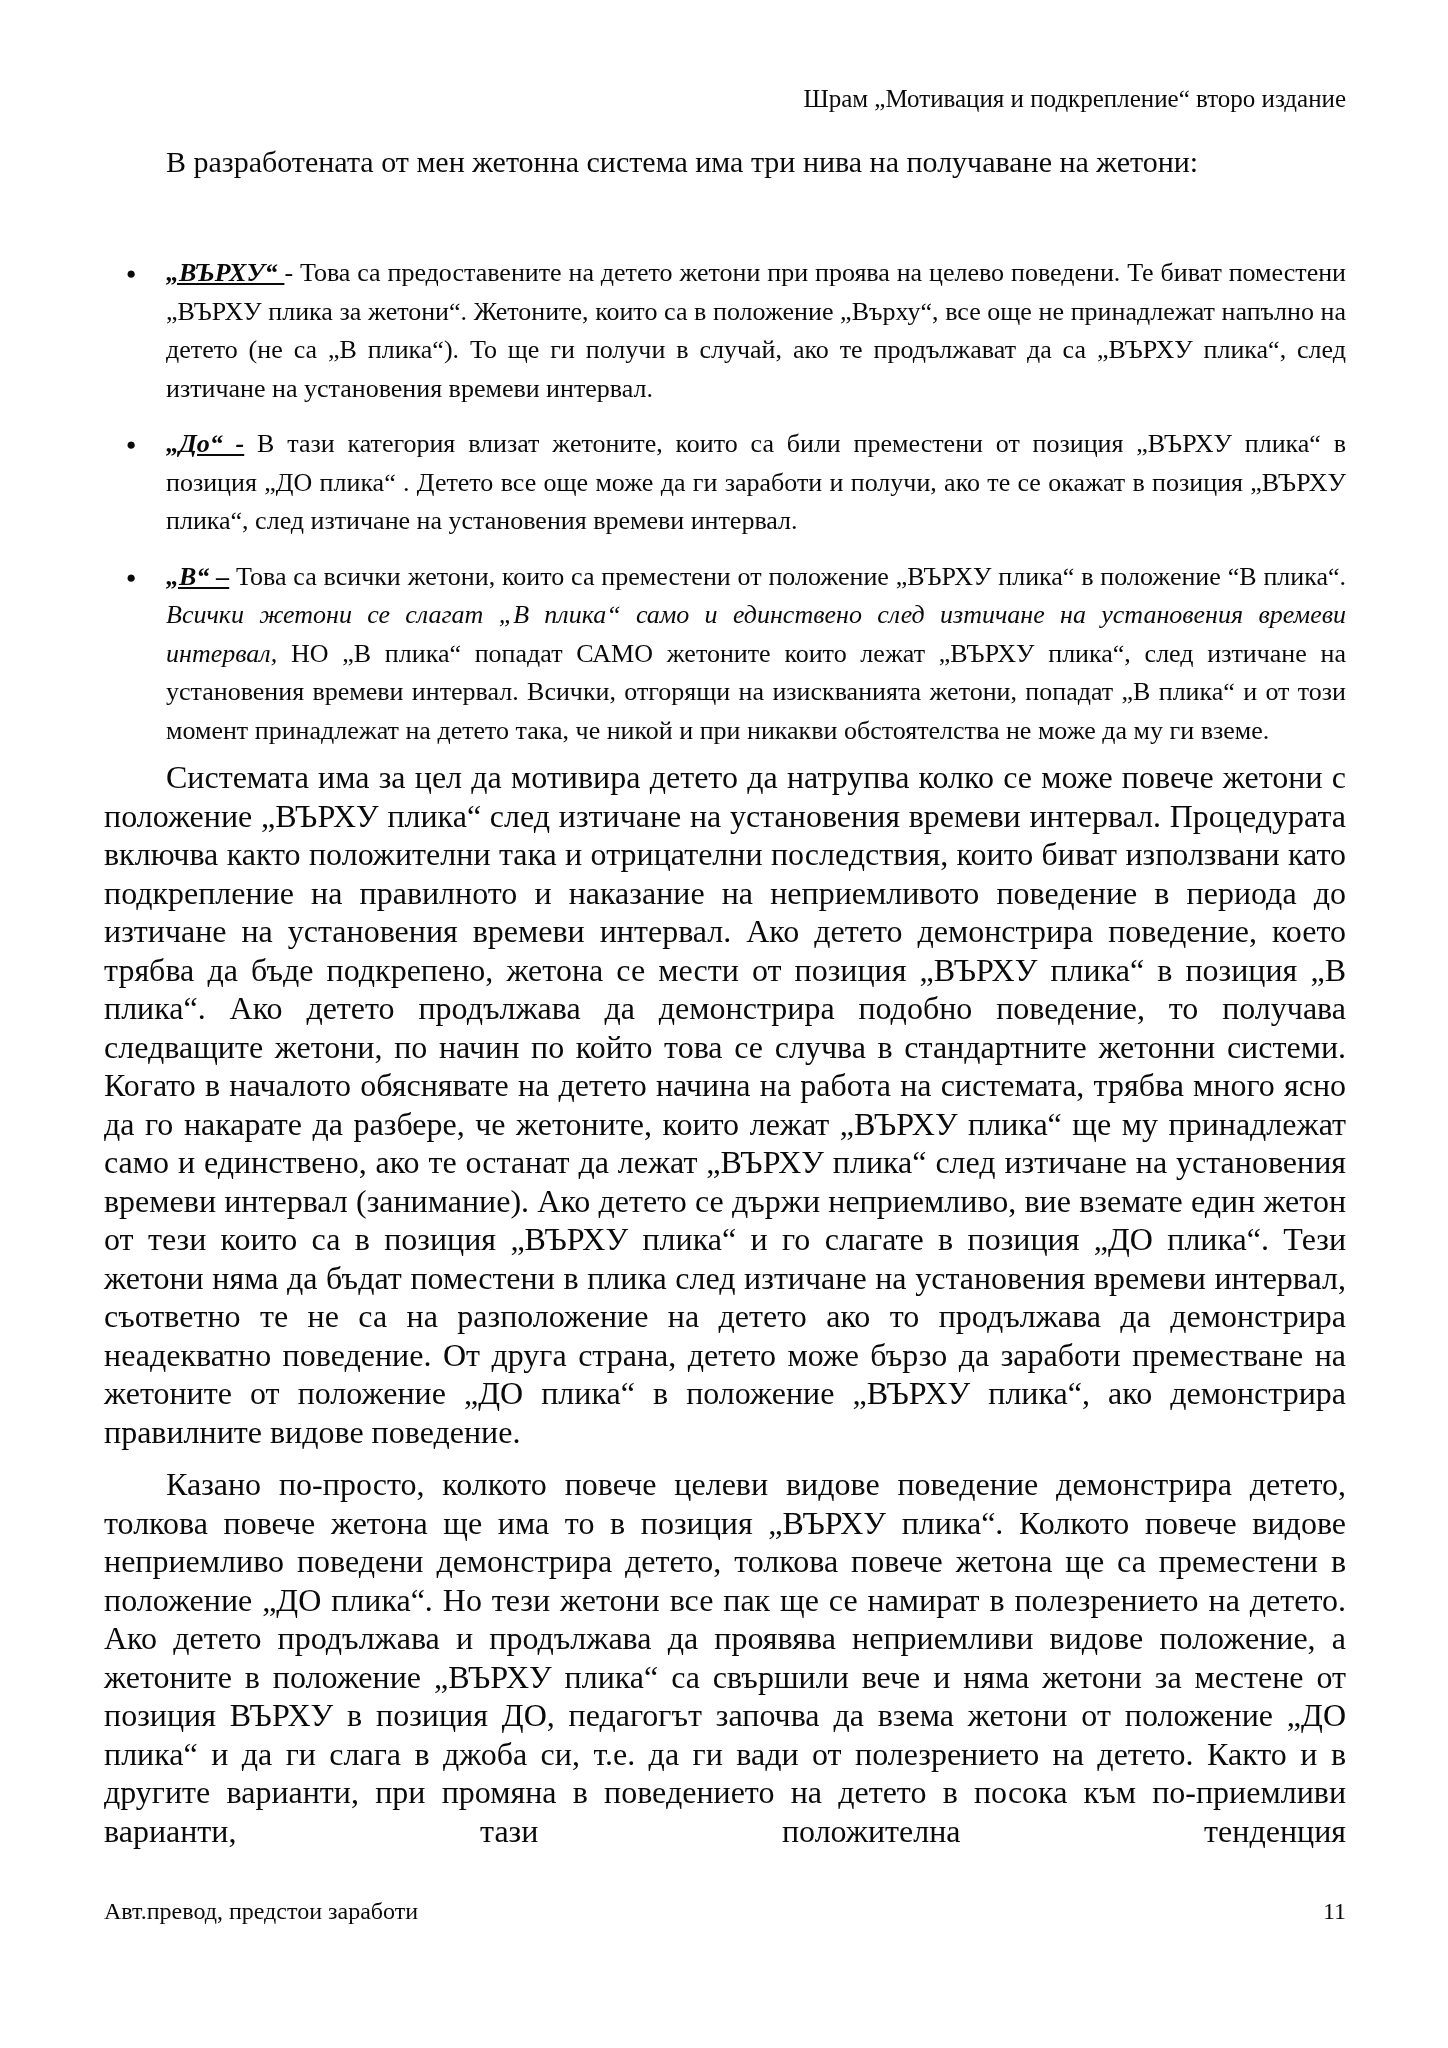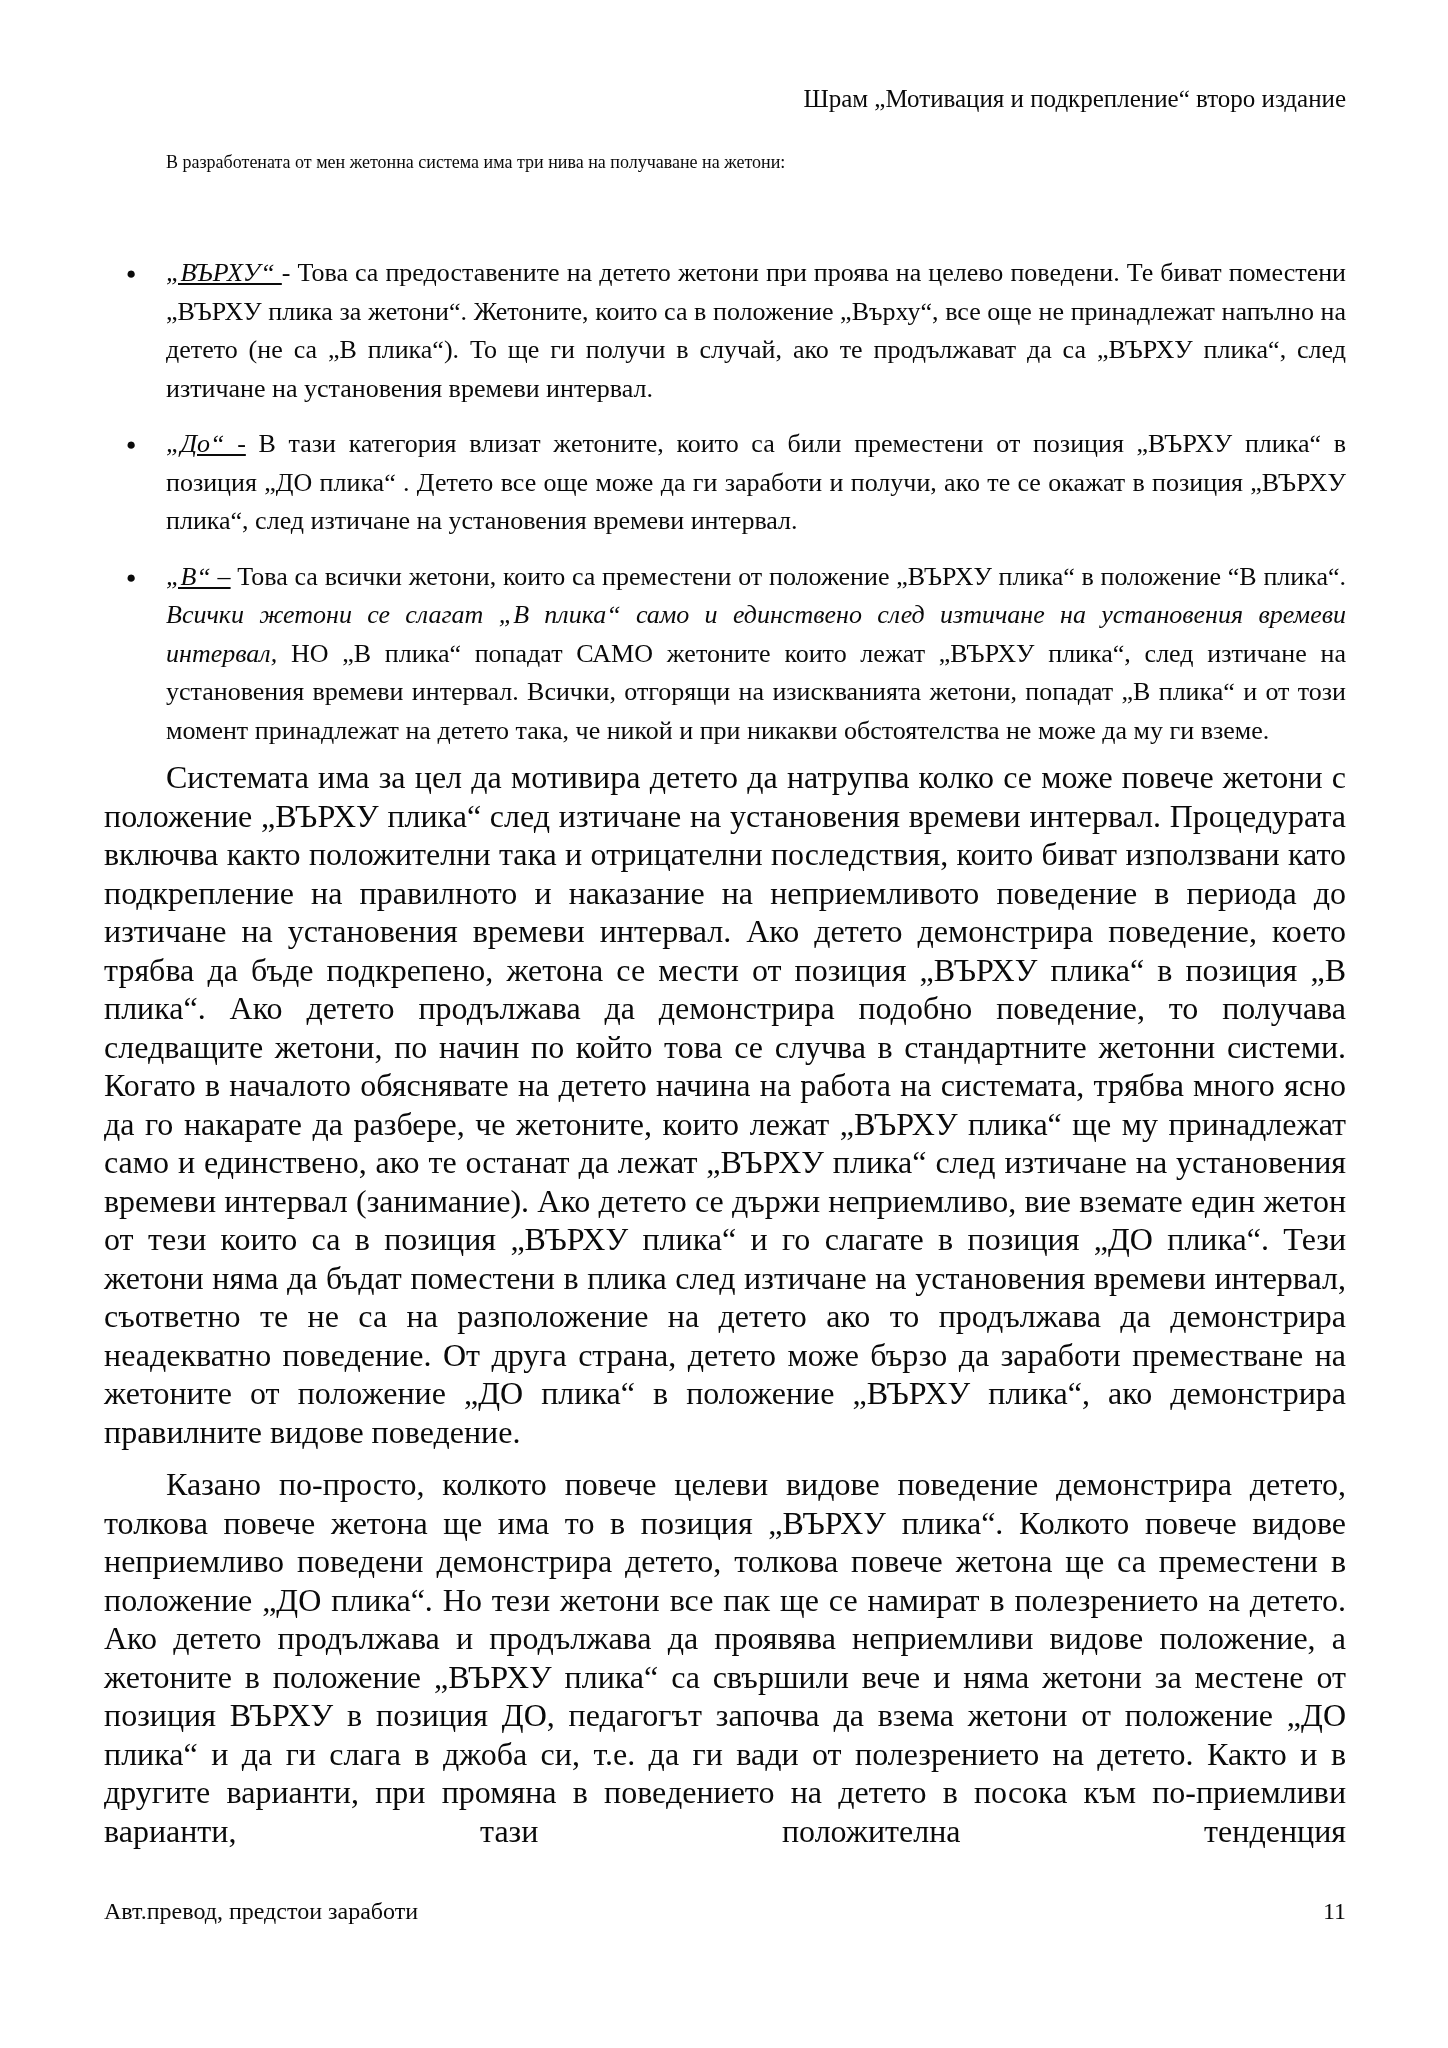--- a/index.html
+++ b/index.html
@@ -13,21 +13,21 @@
     padding:84px 102px 0 104px;
     overflow:hidden;
   }
   .header-line {
     text-align:right;
     font-size:25px;
     line-height:30px;
   }
   .intro {
     margin-top:28px;
-    font-size:18px;
+    font-size:30px;
     line-height:40px;
     text-indent:62px;
   }
   ul.bullets {
     list-style:none;
     margin-top:72px;
   }
   ul.bullets li {
     position:relative;
     margin-left:62px;
@@ -36,21 +36,21 @@
     text-align:justify;
   }
   ul.bullets li + li { margin-top:17px; }
   .marker {
     position:absolute;
     left:-40px; top:1px;
     font-size:17px;
     line-height:38.5px;
   }
   .lead {
-    font-weight:normal;
+    font-weight:bold;
     font-style:italic;
     text-decoration:underline;
     margin-top:13px;
   }
   .it { font-style:italic; }
   .para {
     font-size:32px;
     line-height:38.5px;
     text-align:justify;
     text-indent:62px;

